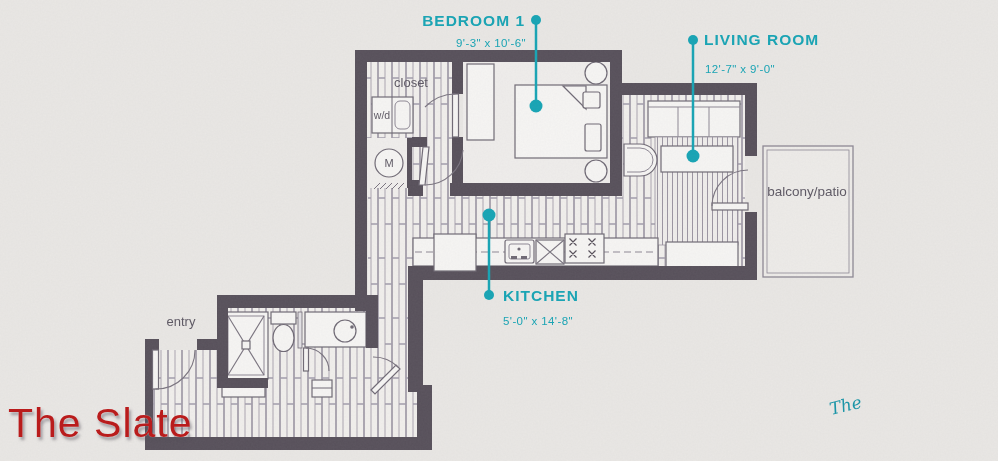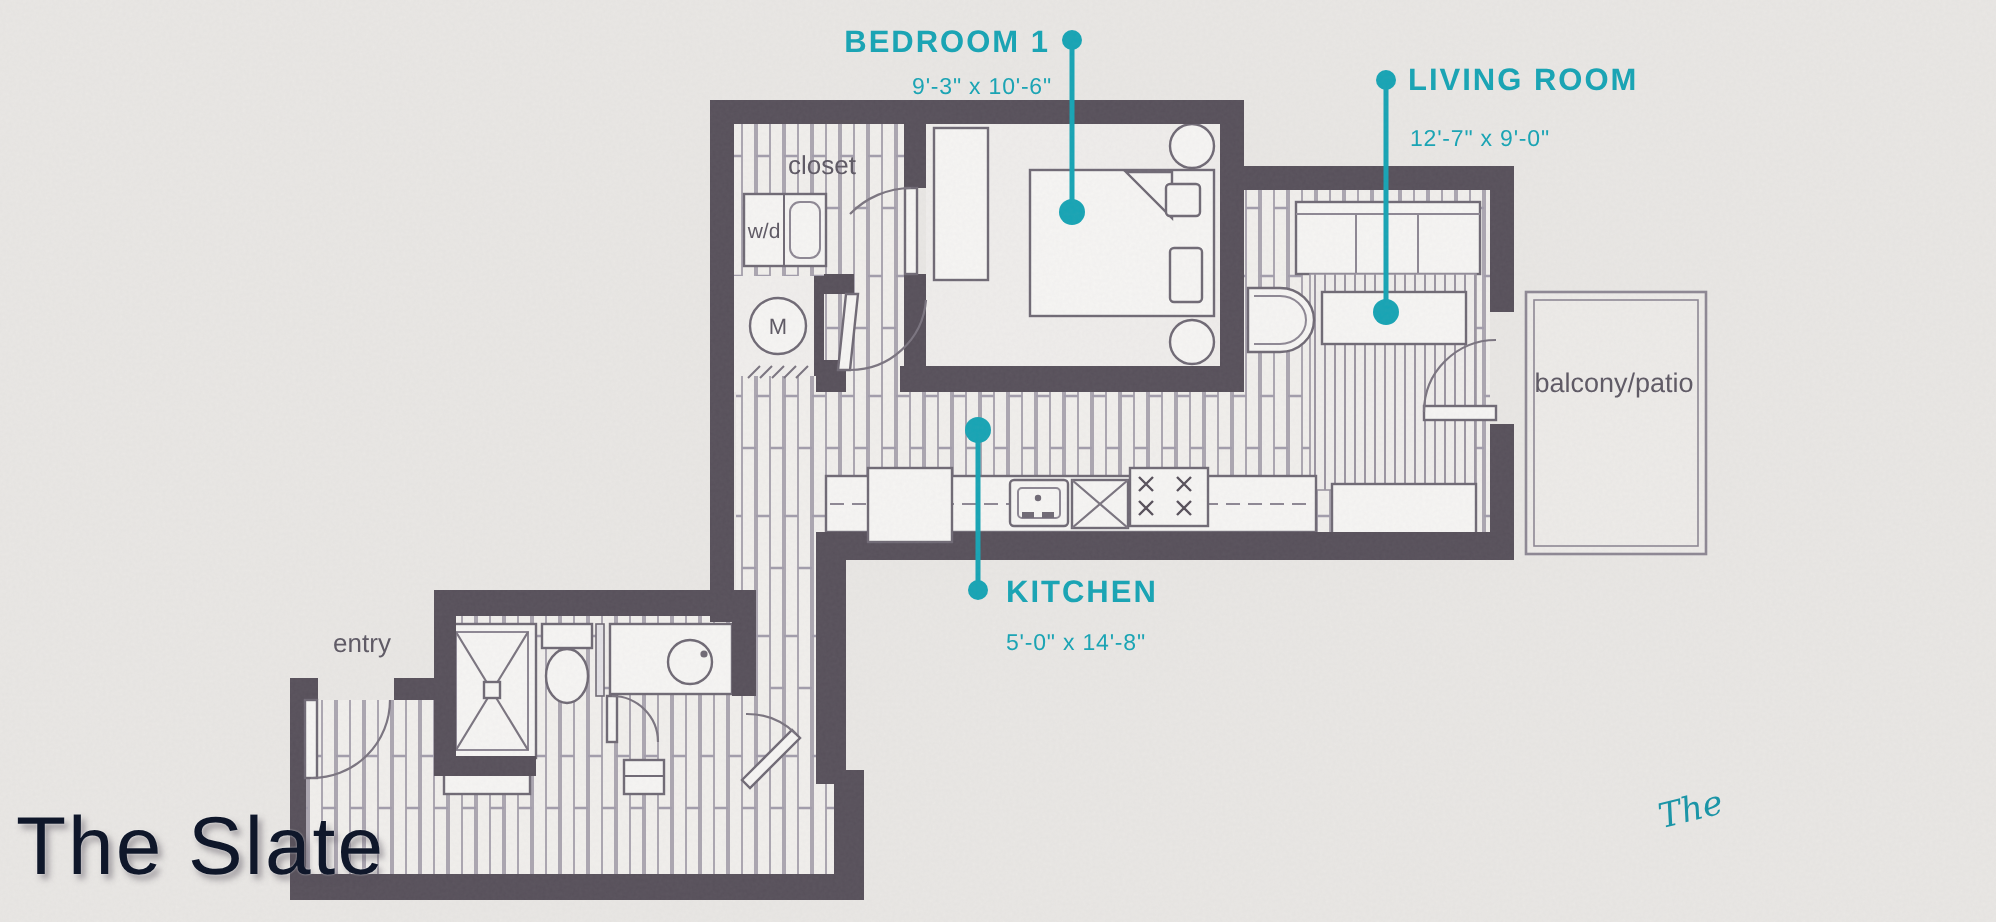--- a/index.html
+++ b/index.html
@@ -4,21 +4,21 @@
 <style>
   html,body{margin:0;padding:0;background:#d9d7d4;}
   .stage{
     position:relative;width:998px;height:461px;background:#e9e7e4;
     overflow:hidden;font-family:"Liberation Sans",sans-serif;
   }
   .stage svg{position:absolute;inset:0;display:block;}
   .floorplan-name{
     position:absolute;left:8px;top:400px;
     font-size:41px;font-weight:400;letter-spacing:1px;
-    color:#0f172a;
+    color:#b91c1c;
     text-shadow:0 0 1px rgba(255,255,255,.65), 2px 2.5px 3px rgba(85,80,92,.5);
     user-select:none;
   }
   .brand{position:absolute;left:824px;top:401px;width:160px;line-height:1;}
   .brand-the{
     display:block;margin:0 0 -7px 8px;
     font-family:"DejaVu Serif",serif;font-style:italic;
     transform:rotate(-14deg);transform-origin:left bottom;
     font-size:17px;color:#1b95a7;
   }

